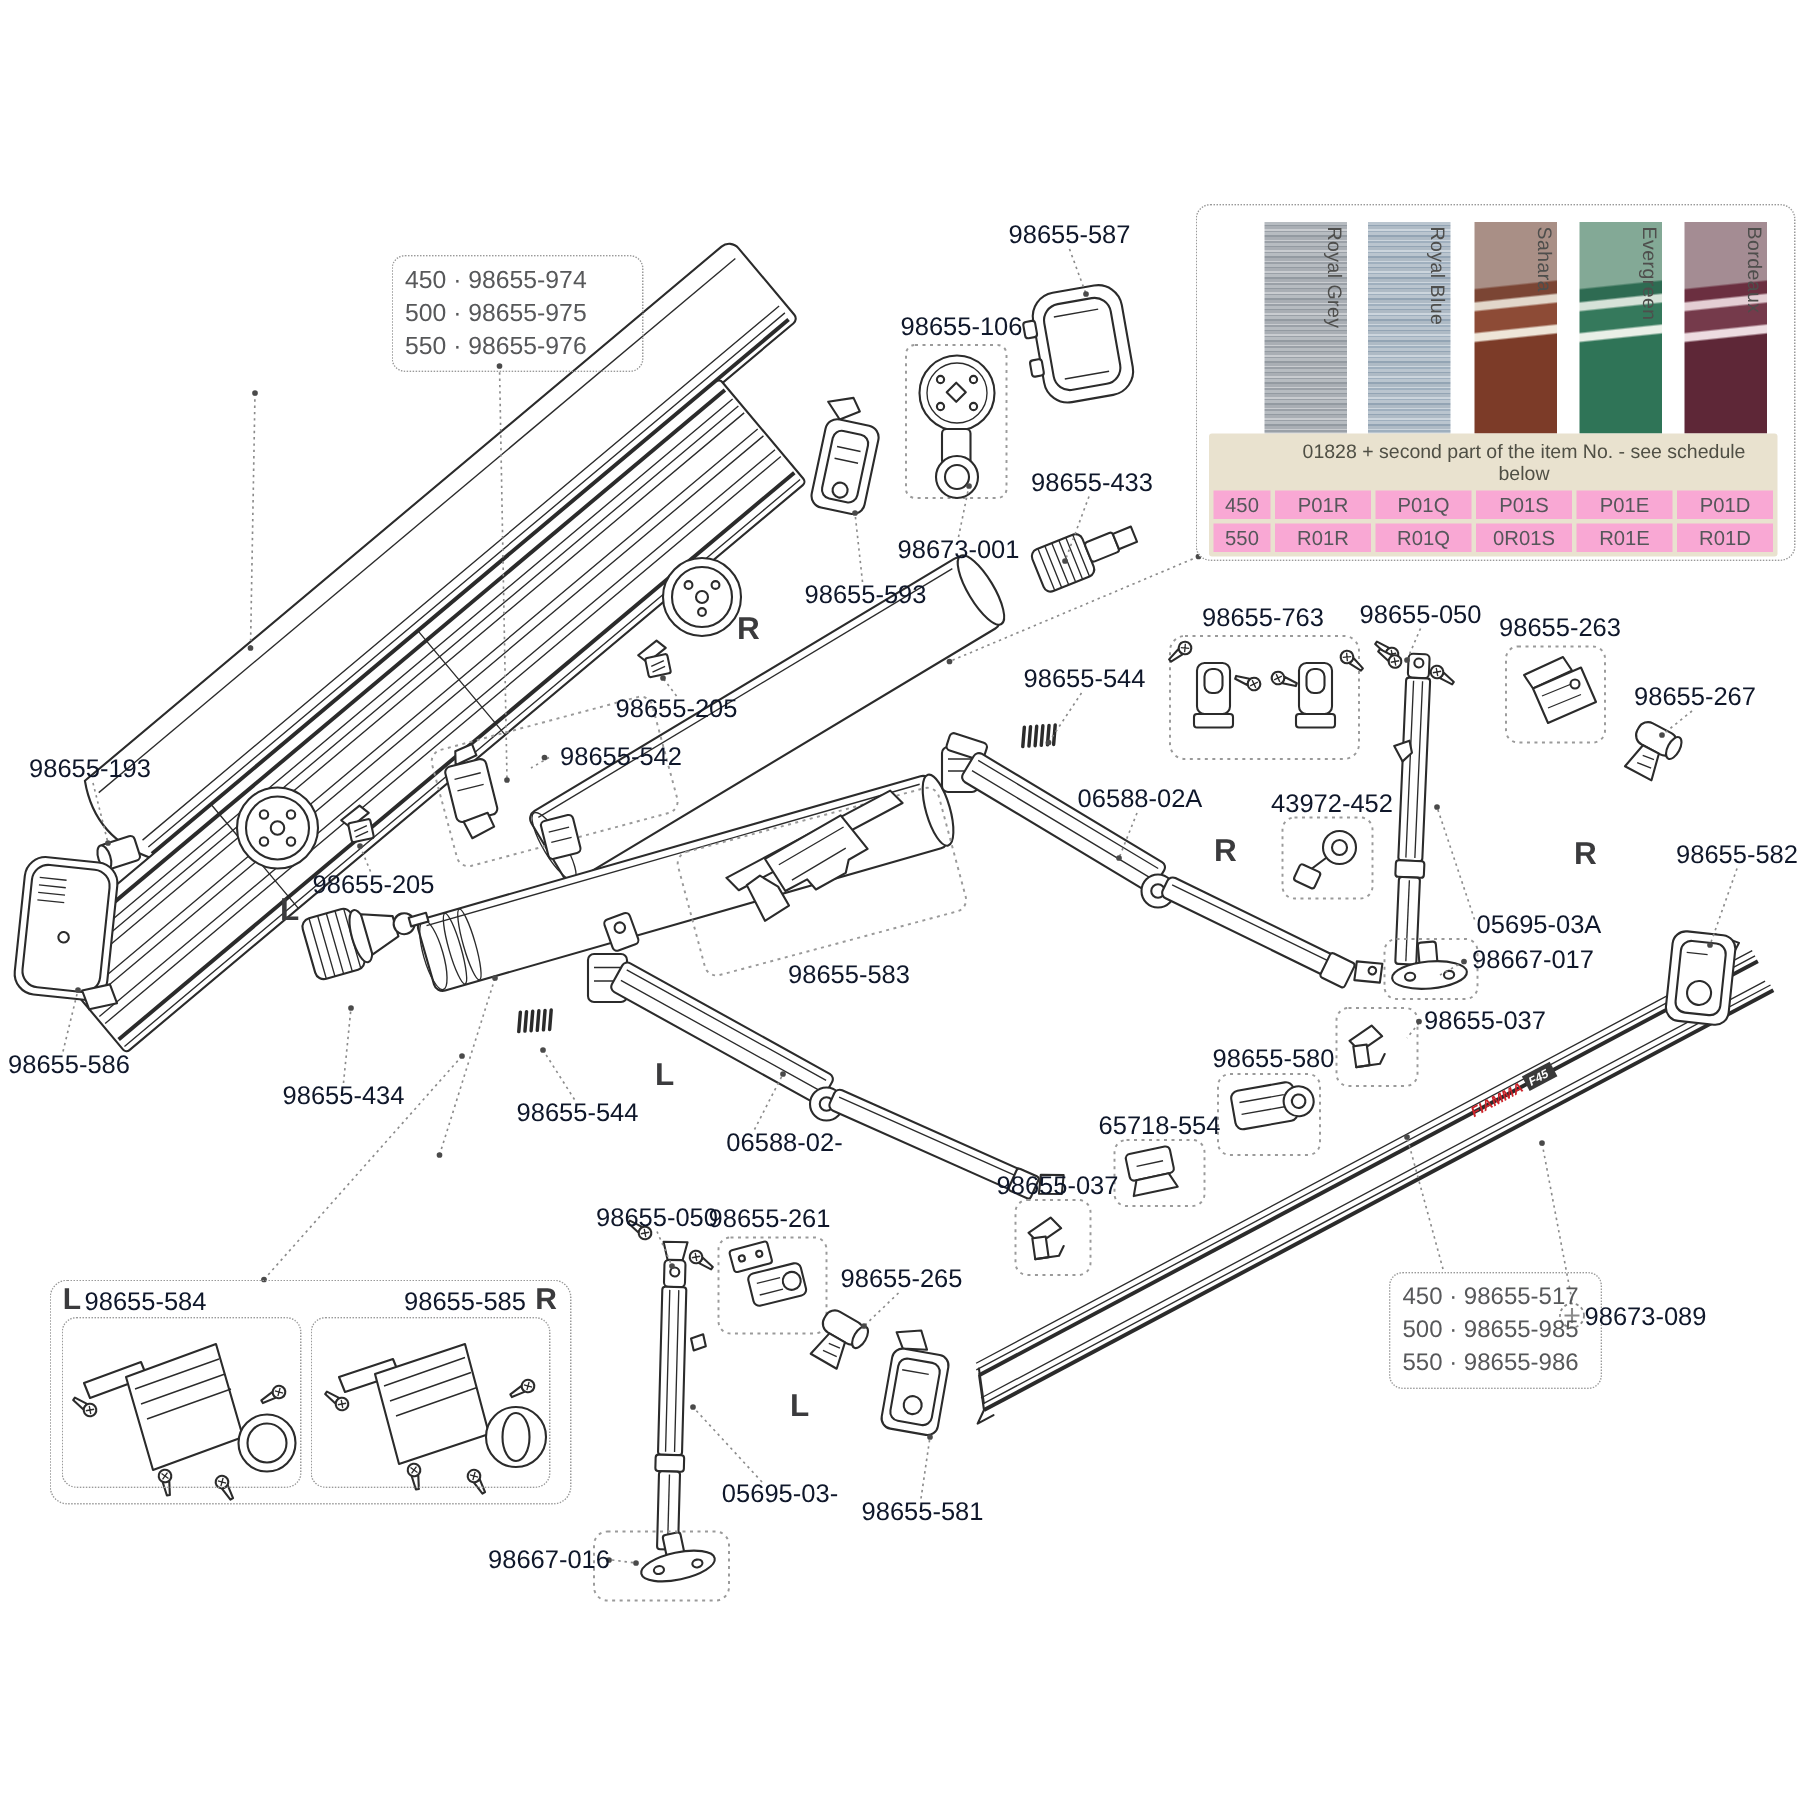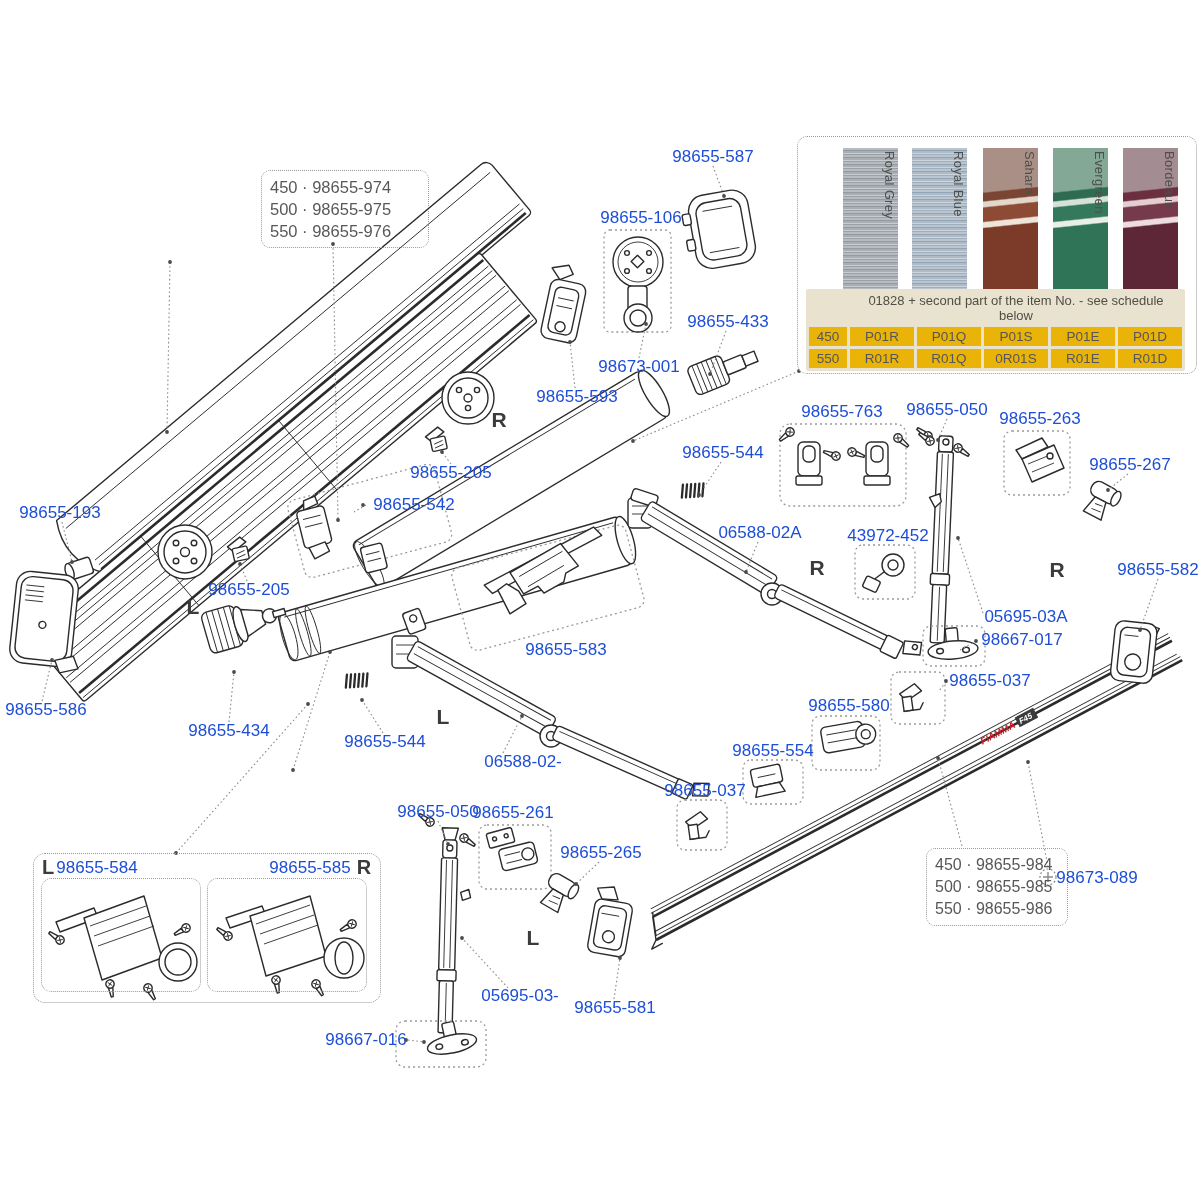--- a/index.html
+++ b/index.html
@@ -8,21 +8,21 @@
   .art{position:absolute;left:0;top:0;}
   
   .fw{fill:#ffffff;stroke:#2b2b2b;stroke-width:1.4;stroke-linejoin:round;stroke-linecap:round;}
   .ln{fill:none;stroke:#2b2b2b;stroke-width:1.4;stroke-linejoin:round;stroke-linecap:round;}
   .thin{fill:none;stroke:#2b2b2b;stroke-width:0.9;}
   .dk{fill:none;stroke:#2b2b2b;stroke-width:2.6;}
   .dbox{fill:none;stroke:#9a9a9a;stroke-width:1.3;stroke-dasharray:2 3;}
   .ldr{fill:none;stroke:#8b8b8b;stroke-width:1.1;stroke-dasharray:1.6 2.6;}
   .dot{fill:#4a4a4a;}
   
-  .lbl{position:absolute;transform:translate(-50%,-50%);font-size:17px;color:#1d4ed8;
+  .lbl{position:absolute;transform:translate(-50%,-50%);font-size:17px;color:#0f172a;
        white-space:nowrap;}
   .side{position:absolute;transform:translate(-50%,-50%);font-size:21px;font-weight:bold;
         color:#3b3b3d;white-space:nowrap;}
   .note-box{position:absolute;border:1.5px dotted #9a9a9a;border-radius:9px;padding:5px 8px;
             font-size:16.5px;line-height:22px;color:#57585a;text-align:left;background:transparent;
             white-space:nowrap;}
   .assm-box{position:absolute;border:1.5px dotted #9a9a9a;border-radius:12px;background:transparent;}
   .assm-inner{position:absolute;border:1.5px dotted #9a9a9a;border-radius:10px;}
   
   .fabric-panel{position:absolute;left:797px;top:136px;width:398px;height:236px;
@@ -30,21 +30,21 @@
   .swatch{position:absolute;top:11px;height:141px;width:55px;}
   .swatch-label{position:absolute;top:3px;right:1px;writing-mode:vertical-rl;
                 font-size:13px;color:#4e4e4c;letter-spacing:.3px;}
   .sw-grey{background:repeating-linear-gradient(180deg,#b7bcc1 0 2px,#939aa1 2px 3px,#a9aeb4 3px 5px,#c9ccd0 5px 6px,#9aa0a7 6px 7px);}
   .sw-blue{background:repeating-linear-gradient(180deg,#bac5cf 0 2px,#93a4b4 2px 3px,#aebac5 3px 5px,#ccd5dd 5px 6px,#9fafbe 6px 7px);}
   .sw-sahara{background:linear-gradient(174deg,#a98f86 0%,#a98f86 30%,#7b4534 31%,#7b4534 36%,#e2d7ca 37%,#e2d7ca 40%,#8d4b36 41%,#8d4b36 50%,#eee5d8 51%,#eee5d8 54%,#7c3b28 55%,#7c3b28 100%);}
   .sw-ever{background:linear-gradient(174deg,#83a996 0%,#83a996 30%,#2e6b52 31%,#2e6b52 36%,#d6e2d8 37%,#d6e2d8 40%,#35795c 41%,#35795c 50%,#e9efe7 51%,#e9efe7 54%,#2f7457 55%,#2f7457 100%);}
   .sw-bord{background:linear-gradient(174deg,#a48c93 0%,#a48c93 30%,#6b2f40 31%,#6b2f40 36%,#e4ced4 37%,#e4ced4 40%,#753a4b 41%,#753a4b 50%,#eddce1 51%,#eddce1 54%,#5e2737 55%,#5e2737 100%);}
   table.codes{position:absolute;left:8px;top:152px;border-collapse:separate;border-spacing:3px;
               background:#e9e2cf;font-size:13.5px;color:#55565a;border-radius:2px;}
-  table.codes td{background:#eab308;text-align:center;padding:1px 0;height:17px;}
+  table.codes td{background:#f9a8d4;text-align:center;padding:1px 0;height:17px;}
   table.codes td.size{width:38px;}
   table.codes td.code{width:64px;}
   table.codes tr.head td{background:#e9e2cf;color:#4f4f45;font-size:13px;height:16px;}
 </style>
 </head>
 <body>
 
 <div class="stage">
 
 <svg class="art" width="1200" height="1200" viewBox="0 0 1200 1200">
@@ -557,21 +557,21 @@
   </tbody>
       </table>
 </div>
 
 <div class="note-box" style="left:261px;top:170px;width:150px">
   <div>450 · 98655-974</div>
   <div>500 · 98655-975</div>
   <div>550 · 98655-976</div>
 </div>
 <div class="note-box" style="left:926px;top:848px;width:124px;font-size:16px">
-  <div>450 · 98655-984</div>
+  <div>450 · 98655-517</div>
   <div>500 · 98655-985</div>
   <div>550 · 98655-986</div>
 </div>
 
 <div class="assm-box" style="left:33px;top:853px;width:346px;height:148px"></div>
 <div class="assm-inner" style="left:41px;top:878px;width:158px;height:112px"></div>
 <div class="assm-inner" style="left:207px;top:878px;width:158px;height:112px"></div>
 
 <div class="lbl" style="left:713px;top:157px">98655-587</div>
 <div class="lbl" style="left:641px;top:218px">98655-106</div>
@@ -592,21 +592,21 @@
 <div class="lbl" style="left:760px;top:533px">06588-02A</div>
 <div class="lbl" style="left:888px;top:536px">43972-452</div>
 <div class="lbl" style="left:1158px;top:570px">98655-582</div>
 <div class="lbl" style="left:1026px;top:617px">05695-03A</div>
 <div class="lbl" style="left:1022px;top:640px">98667-017</div>
 <div class="lbl" style="left:566px;top:650px">98655-583</div>
 <div class="lbl" style="left:385px;top:742px">98655-544</div>
 <div class="lbl" style="left:523px;top:762px">06588-02-</div>
 <div class="lbl" style="left:990px;top:681px">98655-037</div>
 <div class="lbl" style="left:849px;top:706px">98655-580</div>
-<div class="lbl" style="left:773px;top:751px">98655-554</div>
+<div class="lbl" style="left:773px;top:751px">65718-554</div>
 <div class="lbl" style="left:705px;top:791px">98655-037</div>
 <div class="lbl" style="left:438px;top:812px">98655-050</div>
 <div class="lbl" style="left:513px;top:813px">98655-261</div>
 <div class="lbl" style="left:601px;top:853px">98655-265</div>
 <div class="lbl" style="left:615px;top:1008px">98655-581</div>
 <div class="lbl" style="left:366px;top:1040px">98667-016</div>
 <div class="lbl" style="left:1097px;top:878px">98673-089</div>
 <div class="lbl" style="left:520px;top:996px">05695-03-</div>
 <div class="lbl" style="left:97px;top:868px">98655-584</div>
 <div class="lbl" style="left:310px;top:868px">98655-585</div>

